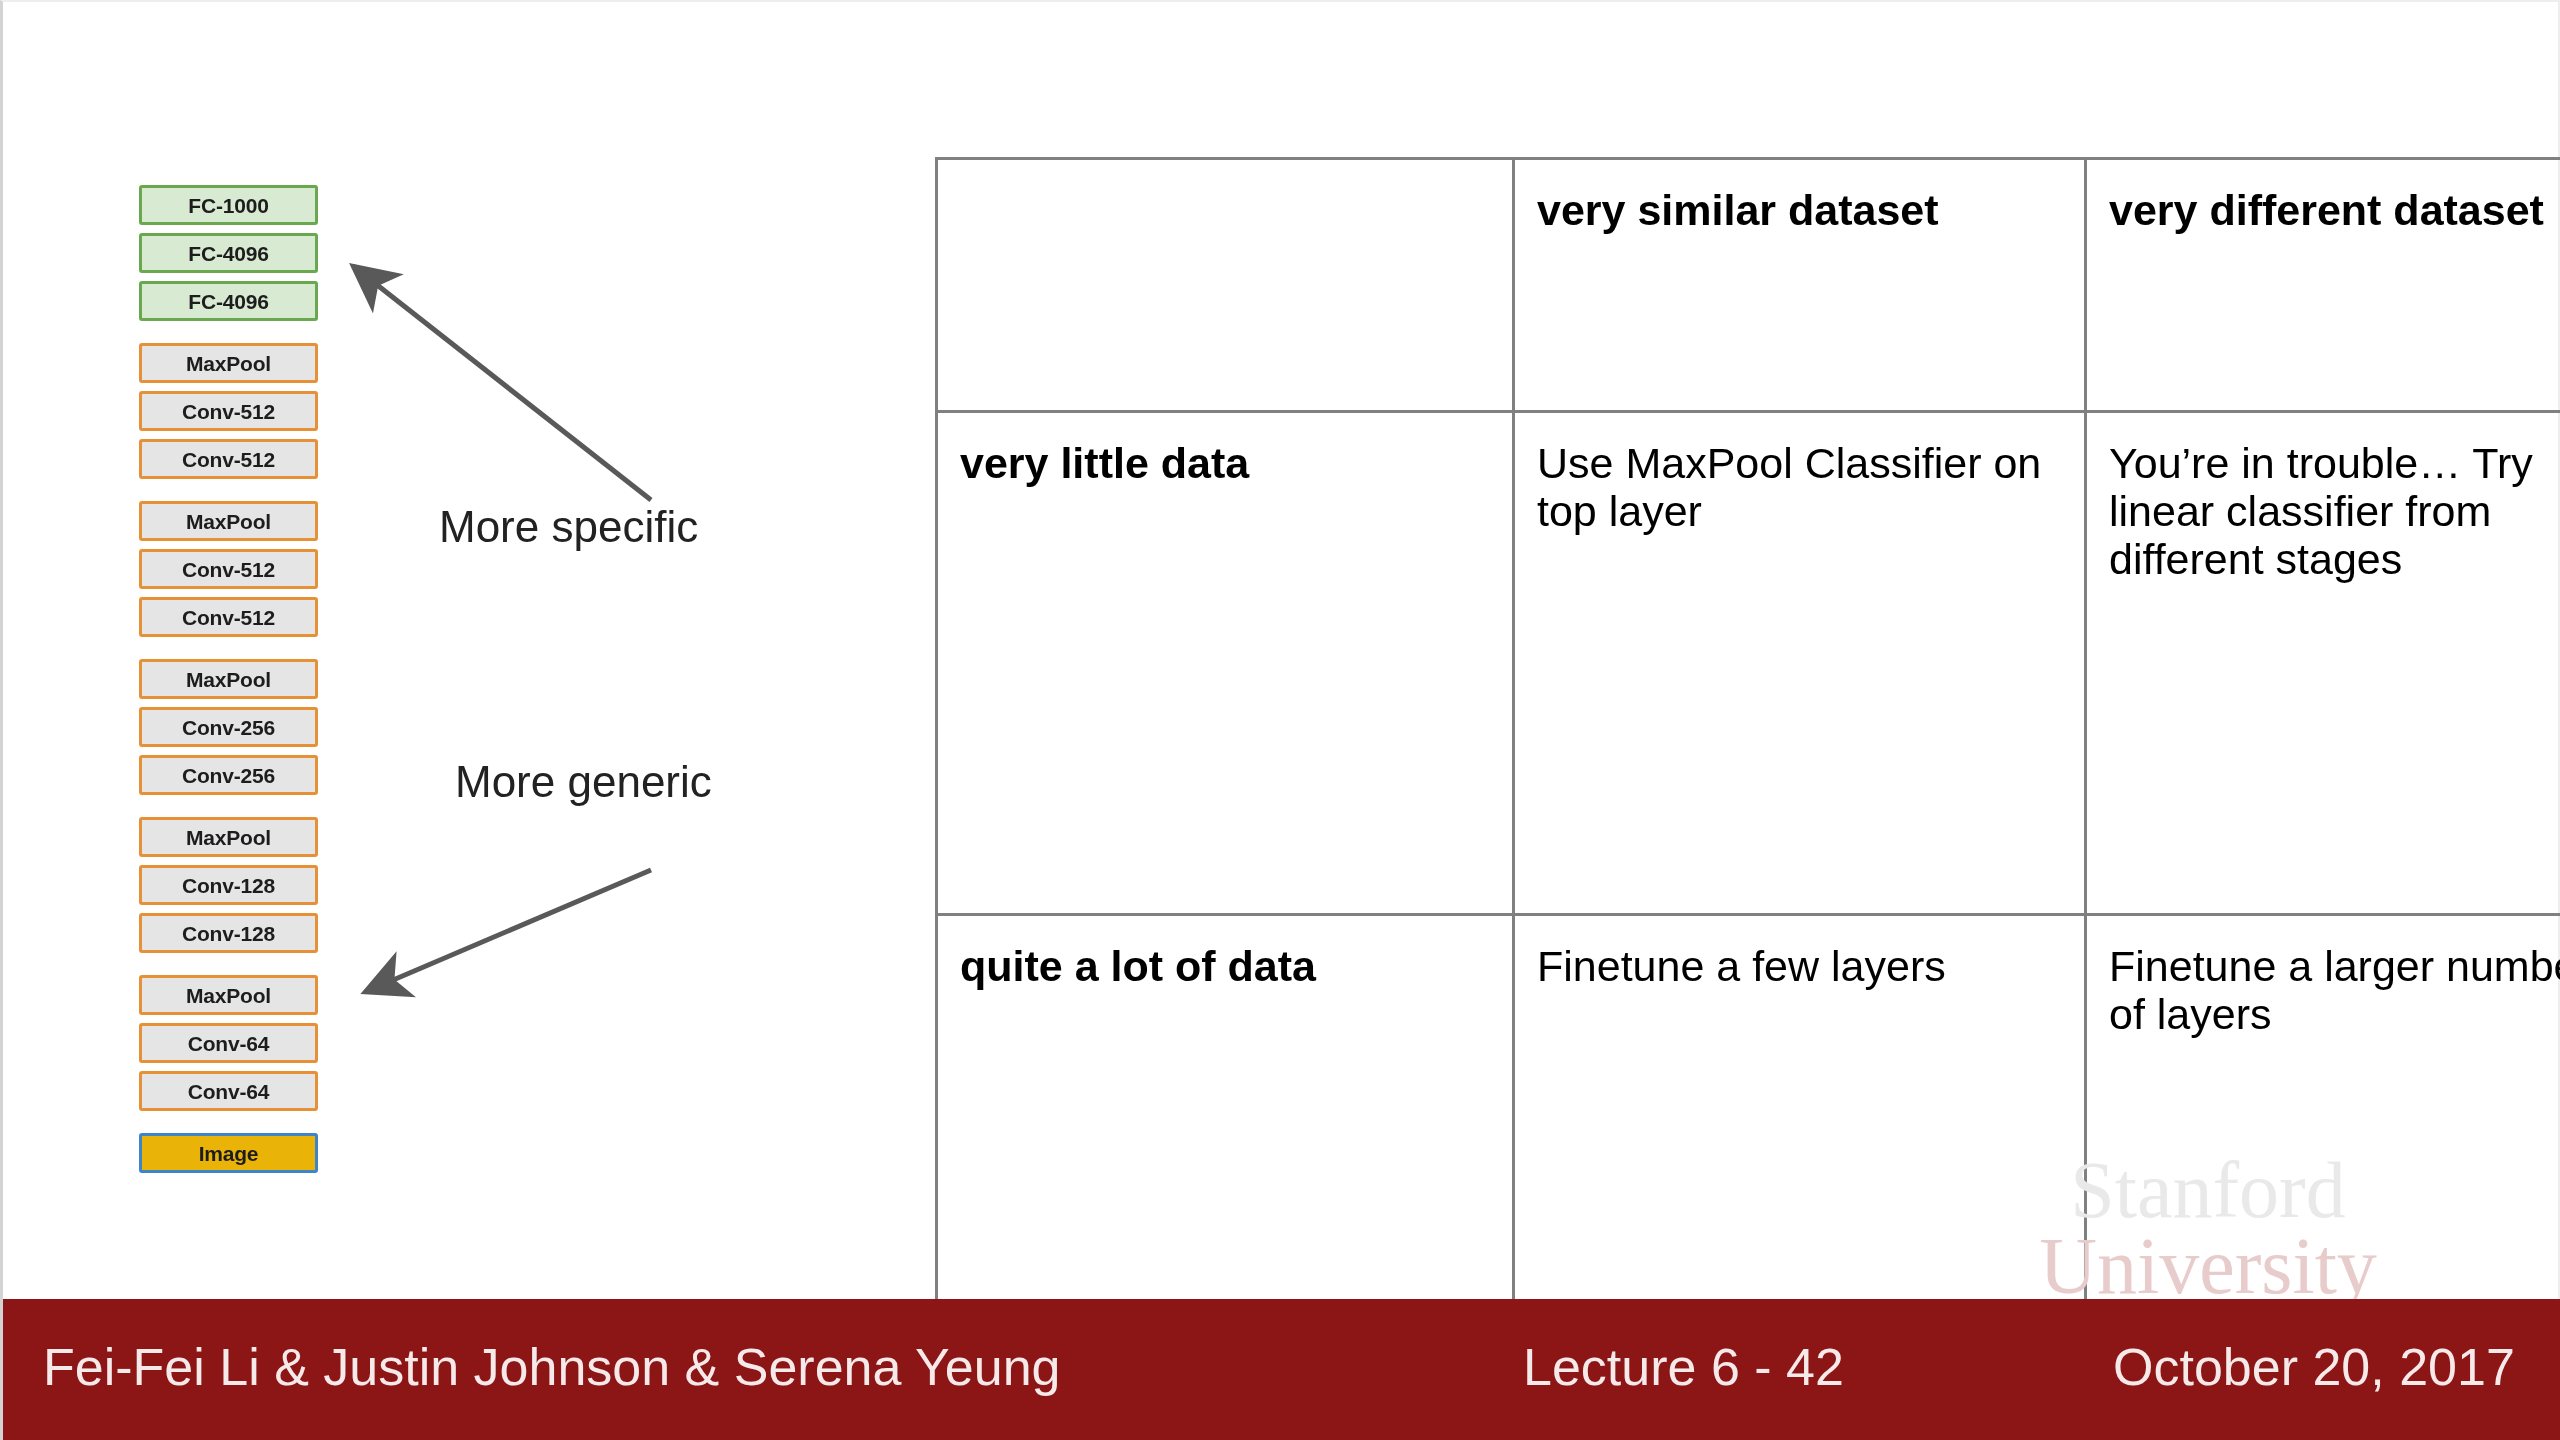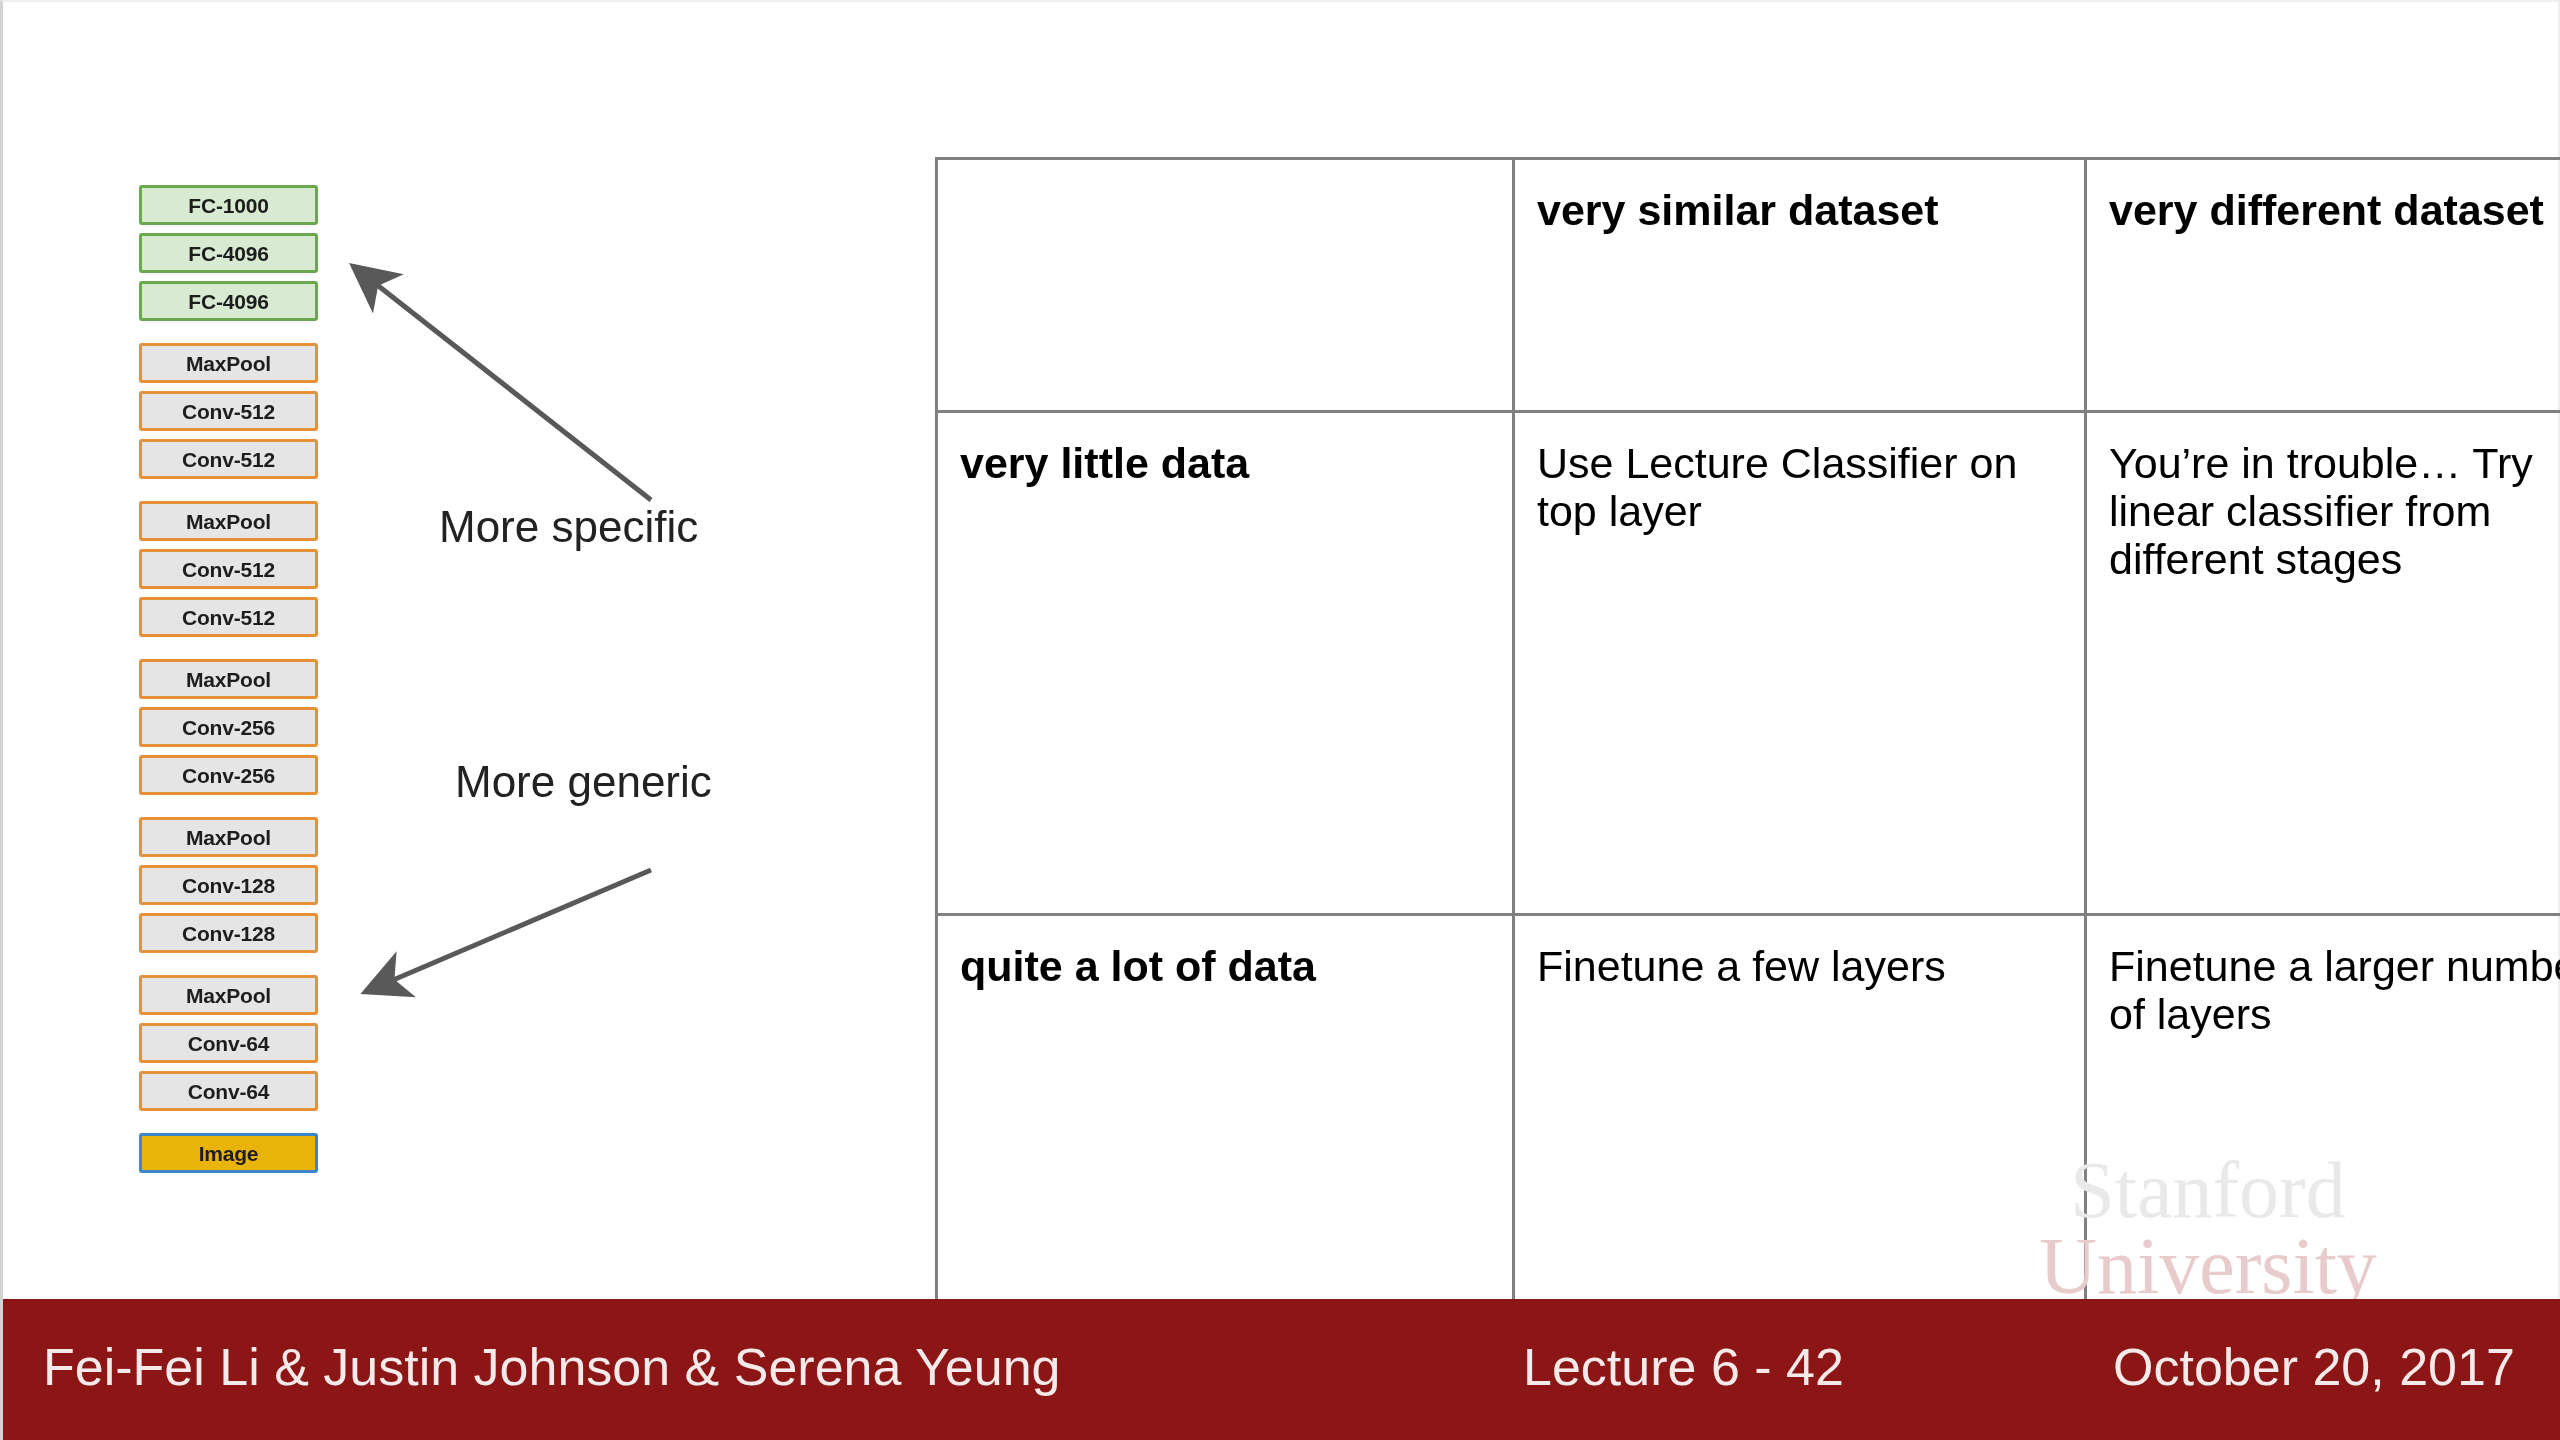--- a/index.html
+++ b/index.html
@@ -184,21 +184,21 @@
 
   <table id="comparison-table">
     <tbody>
       <tr class="hdr-row">
         <td class="col-row-header"></td>
         <td class="col-similar hdr-cell">very similar dataset</td>
         <td class="col-different hdr-cell">very different dataset</td>
       </tr>
       <tr class="body-row-1">
         <td class="col-row-header row-header">very little data</td>
-        <td class="col-similar">Use Lecture Classifier on top layer</td>
+        <td class="col-similar">Use MaxPool Classifier on top layer</td>
         <td class="col-different">You’re in trouble… Try linear classifier from different stages</td>
       </tr>
       <tr class="body-row-2">
         <td class="col-row-header row-header">quite a lot of data</td>
         <td class="col-similar">Finetune a few layers</td>
         <td class="col-different">Finetune a larger number of layers</td>
       </tr>
     </tbody>
   </table>
 

